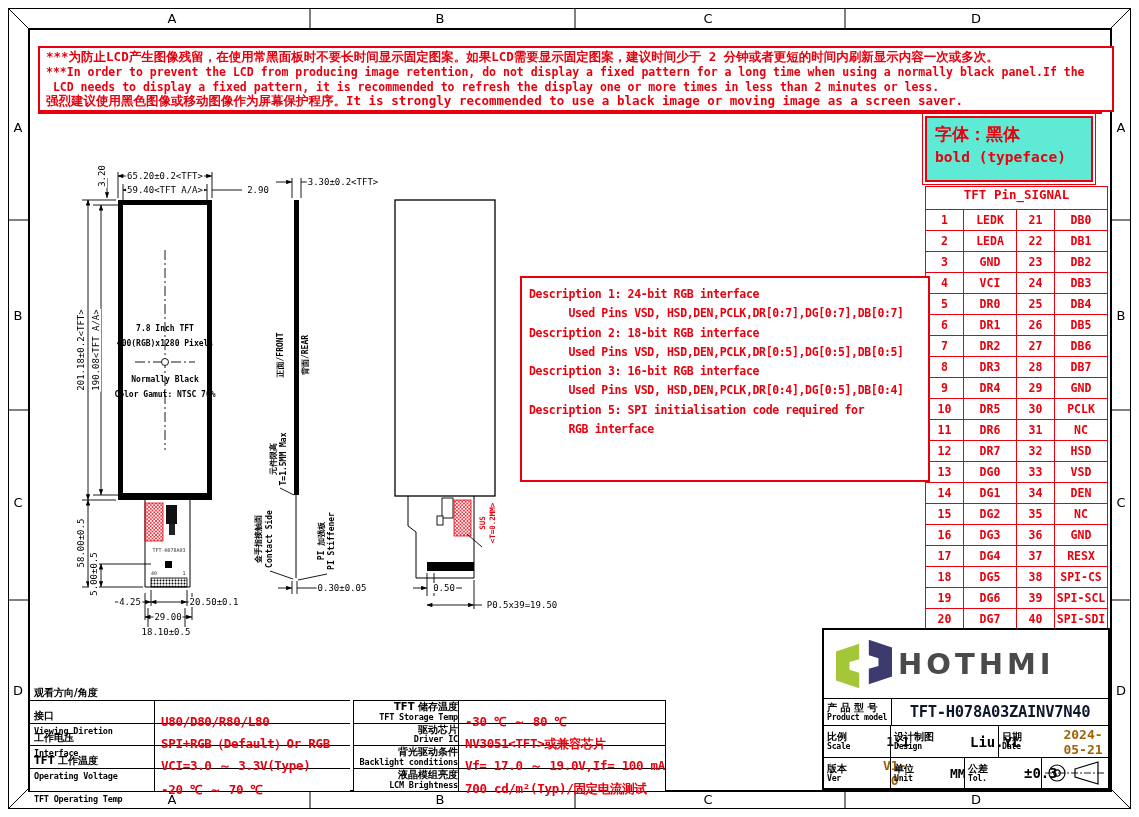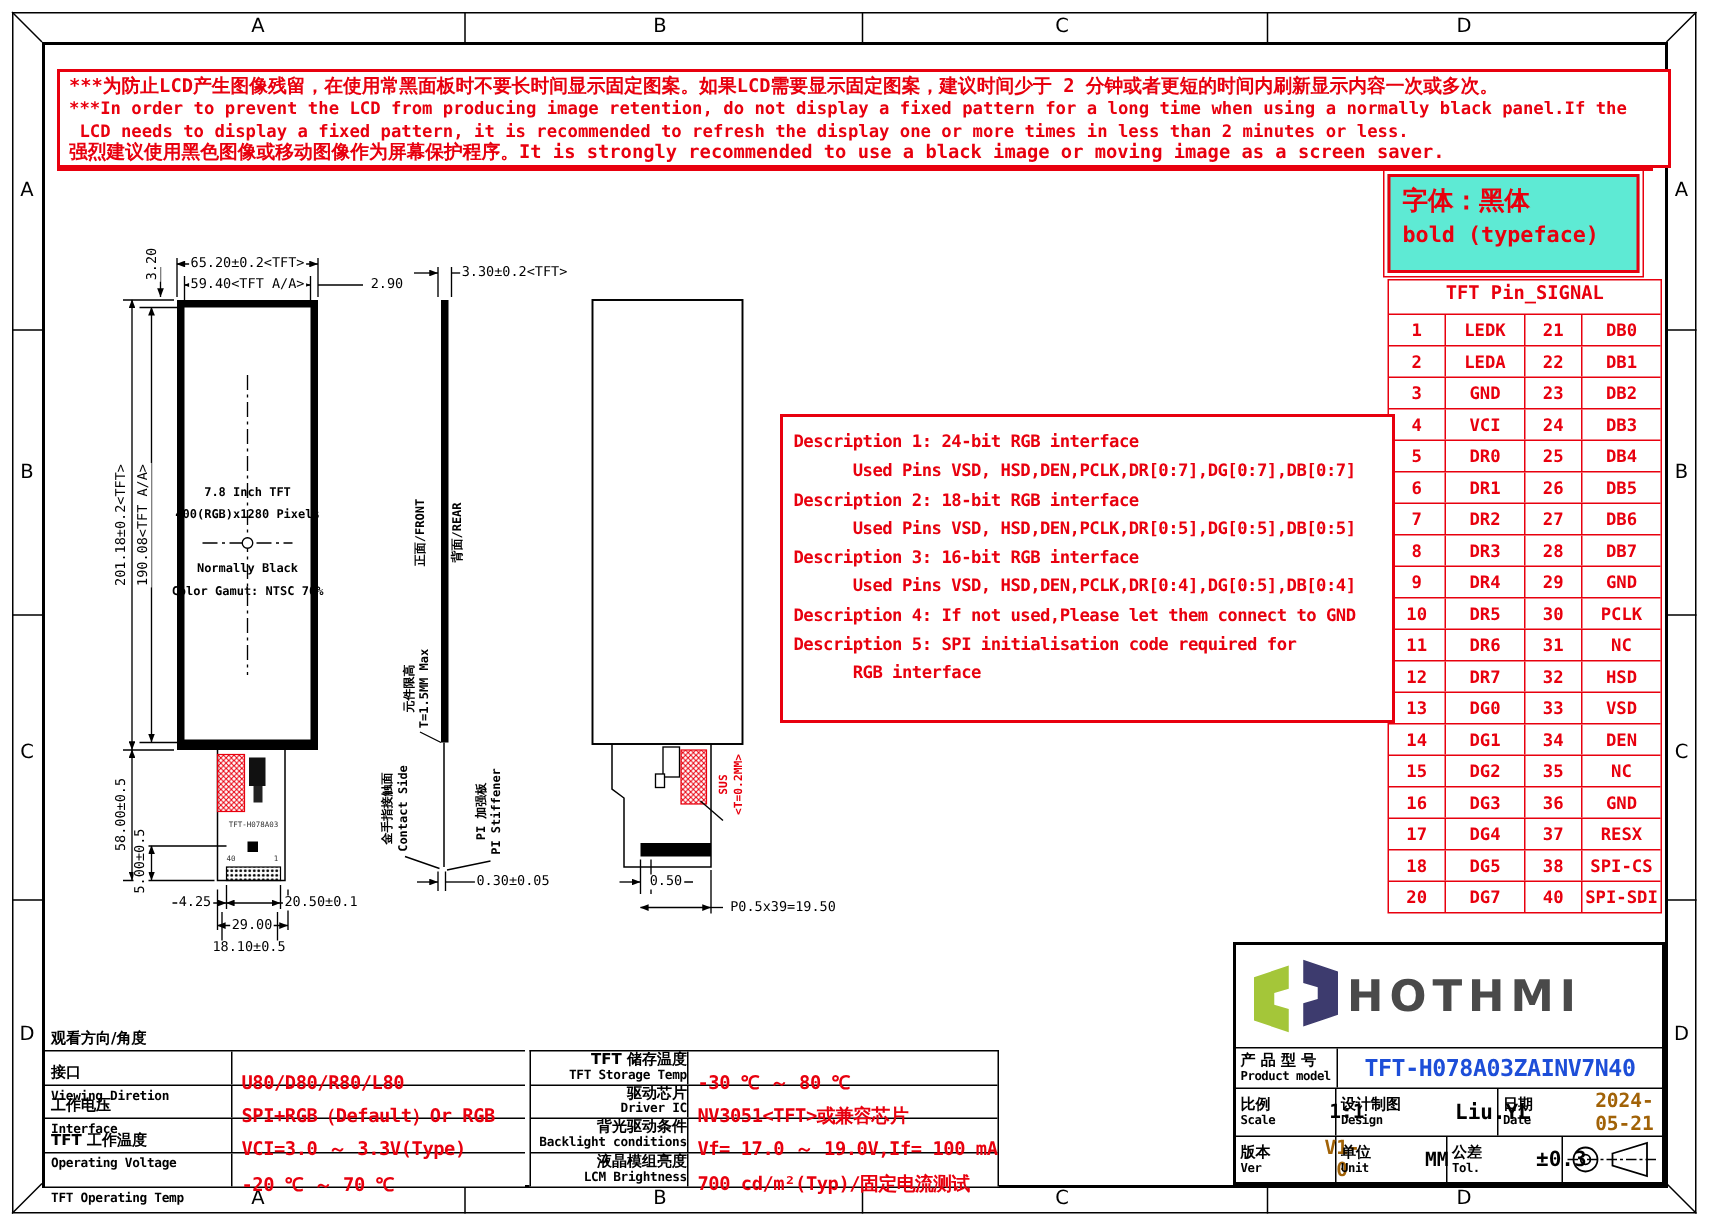--- a/index.html
+++ b/index.html
@@ -67,21 +67,21 @@
   
   .titleblock{position:absolute;left:822px;top:628px;width:288px;height:162px;border:2px solid #000;
               box-sizing:border-box;background:#fff;display:flex;flex-direction:column;z-index:4;}
   .tb-logo-row{height:69px;border-bottom:1.5px solid #000;display:flex;align-items:center;padding-left:12px;}
   .logo-text{font:bold 29px "DejaVu Sans",sans-serif;color:#4a4a4a;letter-spacing:4px;margin-left:6px;}
   .tb-product-row{height:27px;border-bottom:1.5px solid #000;display:flex;}
   .tb-label{display:flex;flex-direction:column;justify-content:center;padding-left:3px;box-sizing:border-box;}
   .tb-zh{font:600 10px "DejaVu Sans",sans-serif;line-height:11px;white-space:nowrap;}
   .tb-en{font:600 8.2px "DejaVu Sans Mono",monospace;line-height:9.5px;letter-spacing:-0.3px;white-space:nowrap;}
   .tb-product-label{width:68px;border-right:1.5px solid #000;}
-  .tb-product-value{flex:1;display:flex;align-items:center;justify-content:center;color:#1d4ed8;
+  .tb-product-value{flex:1;display:flex;align-items:center;justify-content:center;color:#0f172a;
                     font:bold 15.5px "DejaVu Sans Mono",monospace;letter-spacing:-0.3px;}
   .tb-row{display:flex;border-bottom:1.5px solid #000;height:31px;}
   .tb-row:last-child{border-bottom:none;flex:1;}
   .tb-cell{display:flex;align-items:center;border-right:1.5px solid #000;box-sizing:border-box;}
   .tb-cell:last-child{border-right:none;}
   .tb-val{flex:1;text-align:center;font:bold 13px "DejaVu Sans Mono",monospace;margin-left:36px;}
   .tb-val.red{color:#a16207;}
   .c-scale{width:67px;} .c-design{width:108px;} .c-date{flex:1;}
   .c-ver{width:67px;} .c-unit{width:74px;} .c-tol{width:77px;align-items:center;} .c-sym{flex:1;justify-content:center;}
 </style>
@@ -236,37 +236,42 @@
           <div class="pin-cell pc2">37</div>
           <div class="pin-cell pc3">RESX</div>
         </div>
         <div class="pin-row">
           <div class="pin-cell pc0">18</div>
           <div class="pin-cell pc1">DG5</div>
           <div class="pin-cell pc2">38</div>
           <div class="pin-cell pc3">SPI-CS</div>
         </div>
         <div class="pin-row">
+          <div class="pin-cell pc0">19</div>
+          <div class="pin-cell pc1">DG6</div>
+          <div class="pin-cell pc2">39</div>
+          <div class="pin-cell pc3">SPI-SCL</div>
+        </div>
+        <div class="pin-row">
           <div class="pin-cell pc0">20</div>
           <div class="pin-cell pc1">DG7</div>
           <div class="pin-cell pc2">40</div>
           <div class="pin-cell pc3">SPI-SDI</div>
         </div>
       </div>
   </div>
 
   <div class="desc">
     <div>
         <div class="dline">Description 1: 24-bit RGB interface</div>
         <div class="dline">      Used Pins VSD, HSD,DEN,PCLK,DR[0:7],DG[0:7],DB[0:7]</div>
         <div class="dline">Description 2: 18-bit RGB interface</div>
         <div class="dline">      Used Pins VSD, HSD,DEN,PCLK,DR[0:5],DG[0:5],DB[0:5]</div>
         <div class="dline">Description 3: 16-bit RGB interface</div>
         <div class="dline">      Used Pins VSD, HSD,DEN,PCLK,DR[0:4],DG[0:5],DB[0:4]</div>
-        <div class="dline">Description 4: If not used,Please let them connect to GND</div>
         <div class="dline">Description 5: SPI initialisation code required for</div>
         <div class="dline">      RGB interface</div>
       </div>
   </div>
 
   <div class="drawing">
     <svg class="overlay" width="480" height="480">
       <defs>
         <marker id="ar" markerWidth="7" markerHeight="5" refX="6.5" refY="2.5" orient="auto">
           <path d="M0,0 L6.5,2.5 L0,5 Z" fill="#000"></path>

